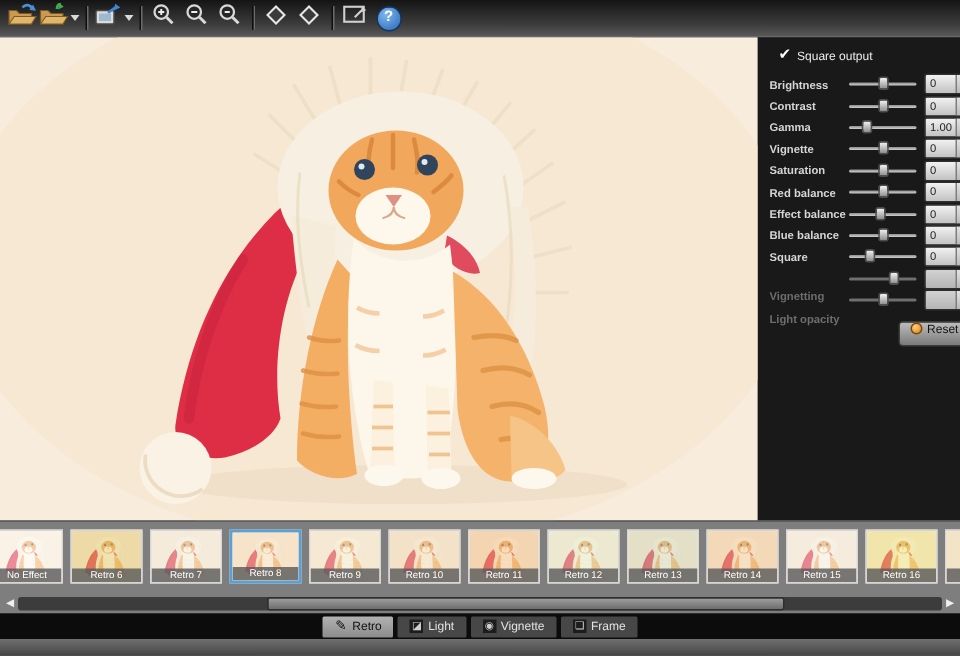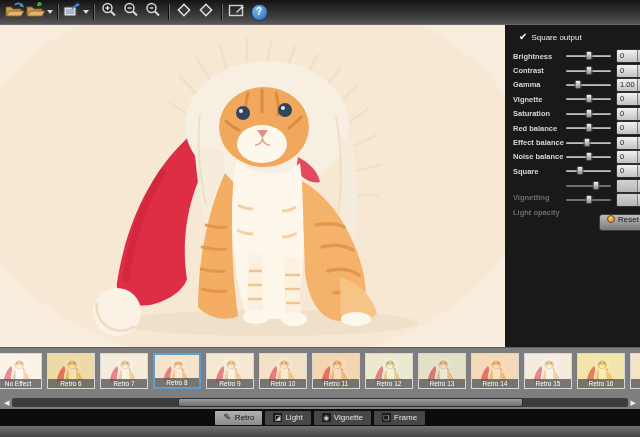--- a/index.html
+++ b/index.html
@@ -352,21 +352,21 @@
     </div>
     <div class="spin">
       <span class="spin-val">0</span>
       <span class="spin-btns">
         
         
       </span>
     </div>
   </div>
           <div class="slider-row">
-    <span class="slider-label">Noise balance</span>
+    <span class="slider-label">Blue balance</span>
     <div class="slider">
       <div class="slider-line"></div>
       <div class="slider-thumb" style="left: 52%;"></div>
     </div>
     <div class="spin">
       <span class="spin-val">0</span>
       <span class="spin-btns">
         
         
       </span>

